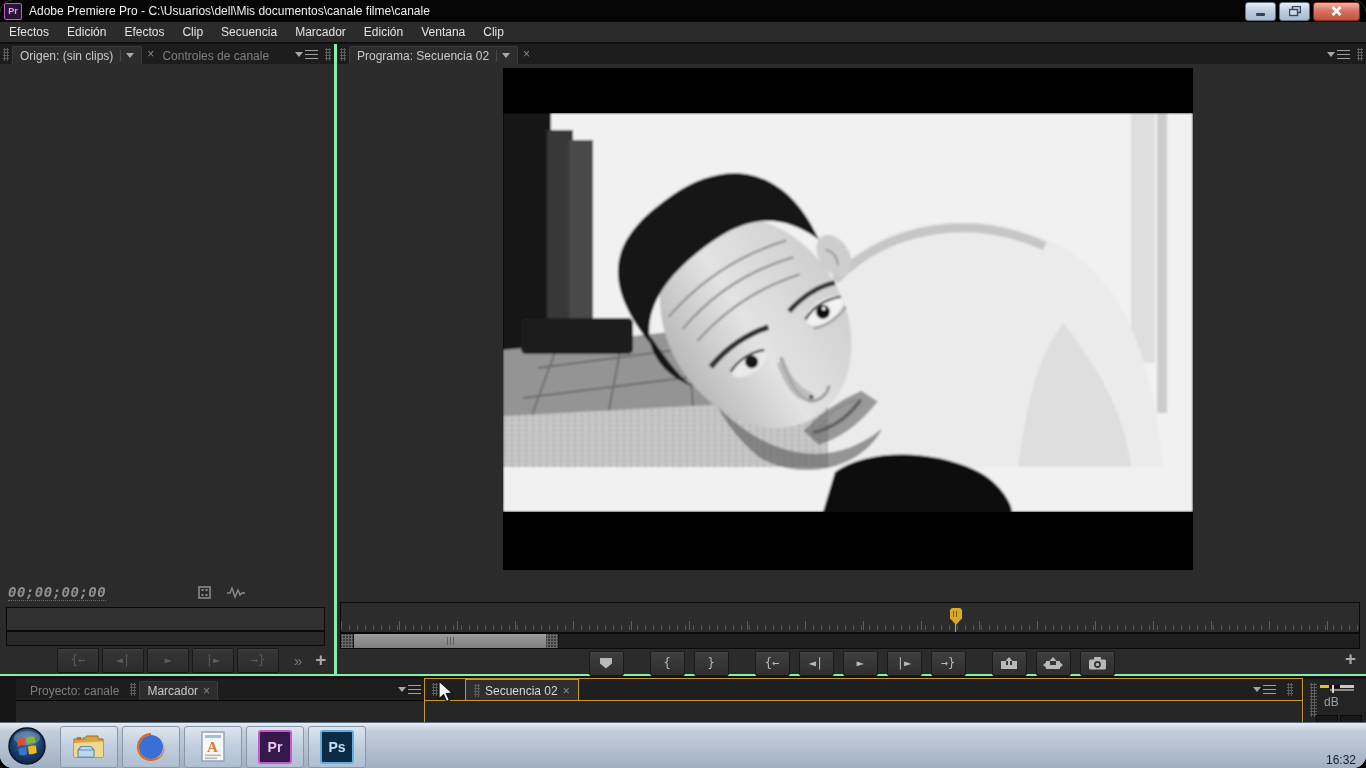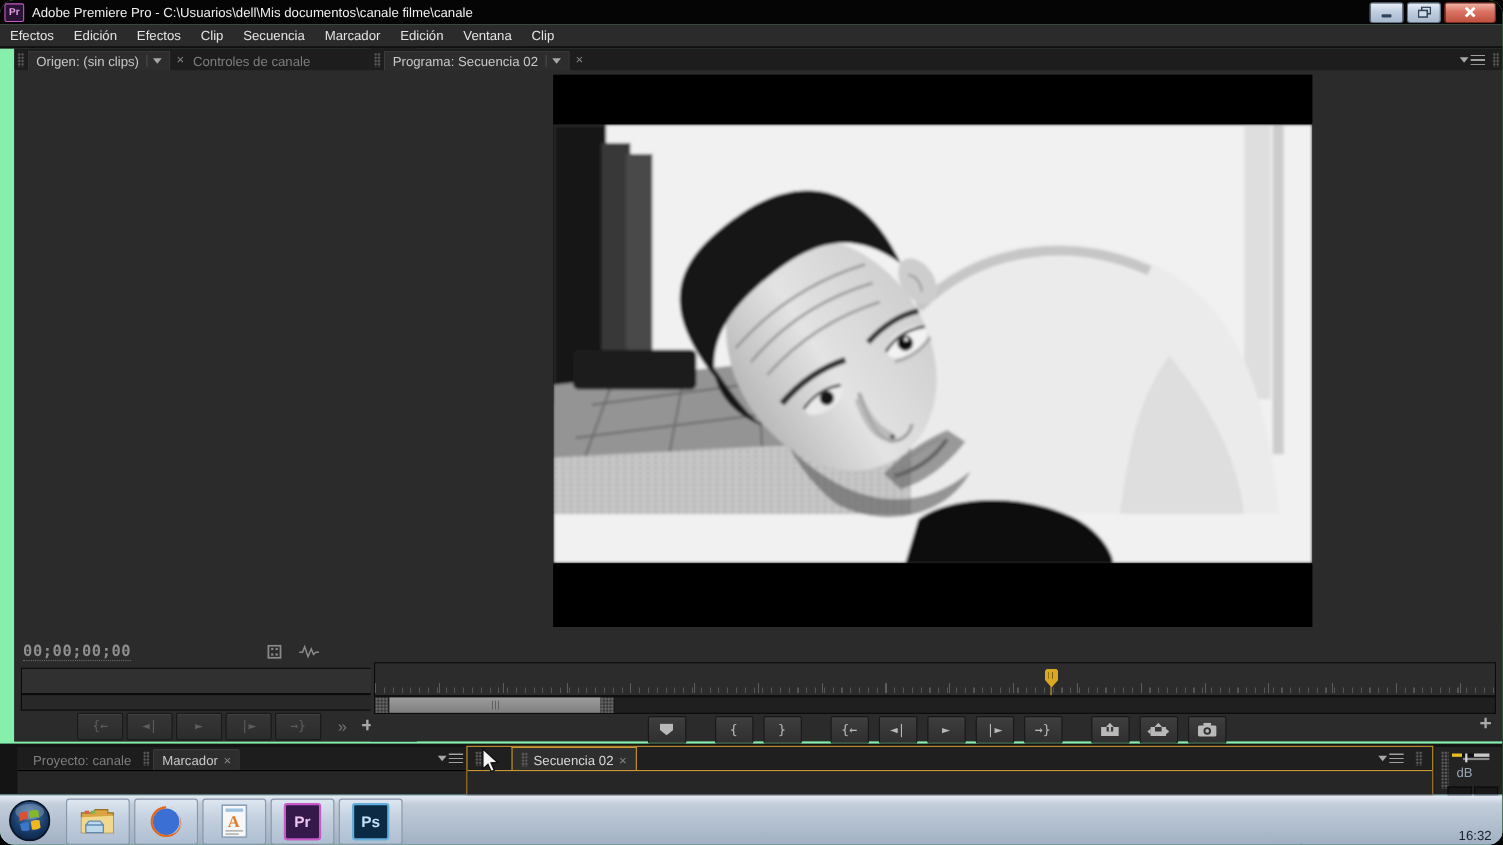--- a/index.html
+++ b/index.html
@@ -31,25 +31,25 @@
   .tab{height:18px;margin-top:2px;display:flex;align-items:center;padding:0 7px;font-size:12px;color:#c9c9c9;
     background:#2d2d2d;border:1px solid #3c3c3c;border-bottom:none;border-radius:2px 2px 0 0;}
   .tab.inactive{background:transparent;border-color:transparent;color:#7e7e7e;}
   .tab .dd-sep{width:1px;height:11px;background:#4a4a4a;margin:0 5px 0 7px;}
   .dd-tri{width:0;height:0;border-left:4px solid transparent;border-right:4px solid transparent;border-top:5px solid #a8a8a8;}
   .tab-close{color:#8a8a8a;font-size:12px;margin-left:5px;line-height:10px;}
   .pm-icon{display:flex;align-items:center;gap:2px;margin:0 4px;}
   .pm-lines{width:13px;height:9px;background:repeating-linear-gradient(#a0a0a0 0 1px,transparent 1px 4px);}
 
   
-  .left-group{position:absolute;left:13px;top:44px;width:334px;height:630px;background:#2b2b2b;padding-left:32px;}
+  .left-group{position:absolute;left:0;top:44px;width:334px;height:630px;background:#2b2b2b;}
   .left-group .content{position:absolute;left:0;top:20px;right:0;bottom:0;background:#2b2b2b;}
   .src-tc-row{position:absolute;left:8px;right:0;top:538px;height:20px;display:flex;align-items:center;}
   .timecode{font-family:"DejaVu Sans Mono",monospace;font-size:14px;font-weight:bold;letter-spacing:.5px;}
-  .tc-gray{color:#8f8f8f;border-bottom:1px dotted #6c6c6c;}
+  .tc-gray{color:#8f8f8f;border-bottom:1px dotted #6c6c6c;font-style:italic;}
   .src-bar1{position:absolute;left:6px;right:9px;top:563px;height:22px;background:#303030;border:1px solid #0a0a0a;}
   .src-bar2{position:absolute;left:6px;right:9px;top:587px;height:13px;background:#282828;border:1px solid #0a0a0a;}
   .src-transport{position:absolute;left:57px;top:604px;height:24px;display:flex;align-items:center;gap:3px;}
   .tbtn{width:40px;height:23px;background:linear-gradient(#363636,#2c2c2c);border:1px solid #191919;border-radius:2px;
     box-shadow:inset 0 1px 0 rgba(255,255,255,.05);display:flex;align-items:center;justify-content:center;
     color:#5c5c5c;font-size:12px;font-family:"DejaVu Sans Mono",monospace;}
   .more-chevron{color:#787878;font-size:15px;margin-left:12px;}
   .plus-btn{color:#a8a8a8;font-size:19px;font-weight:bold;margin-left:10px;line-height:18px;}
 
   

